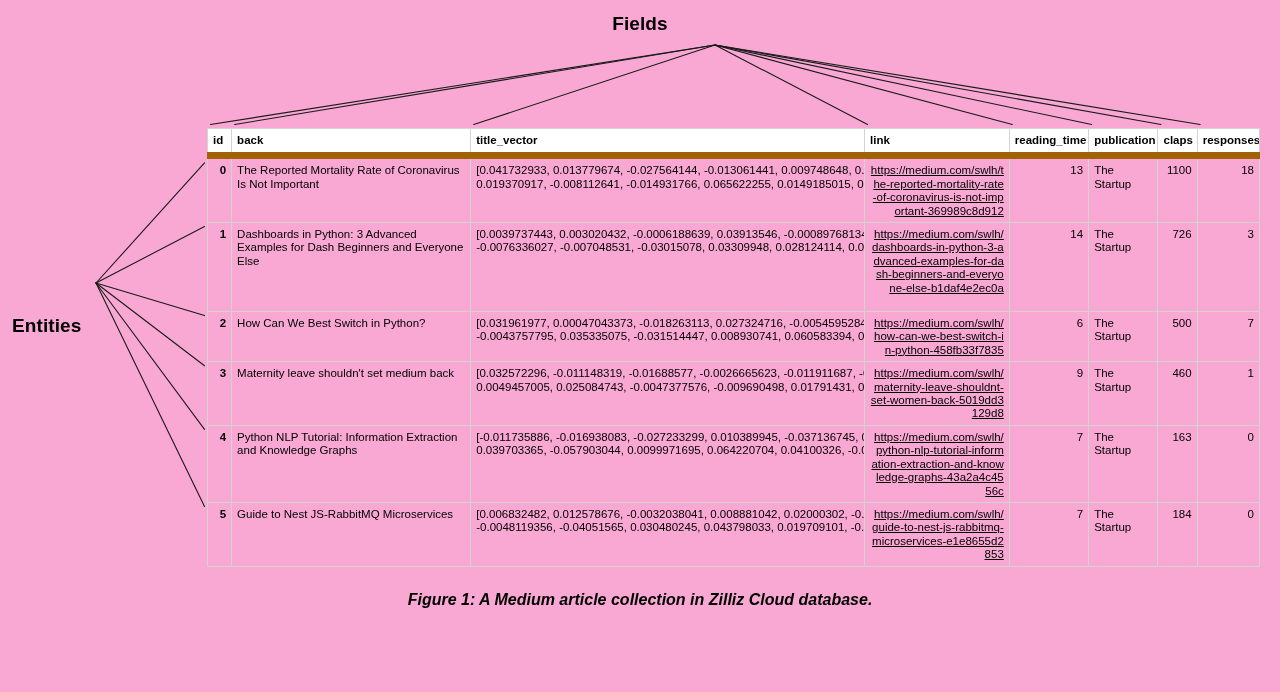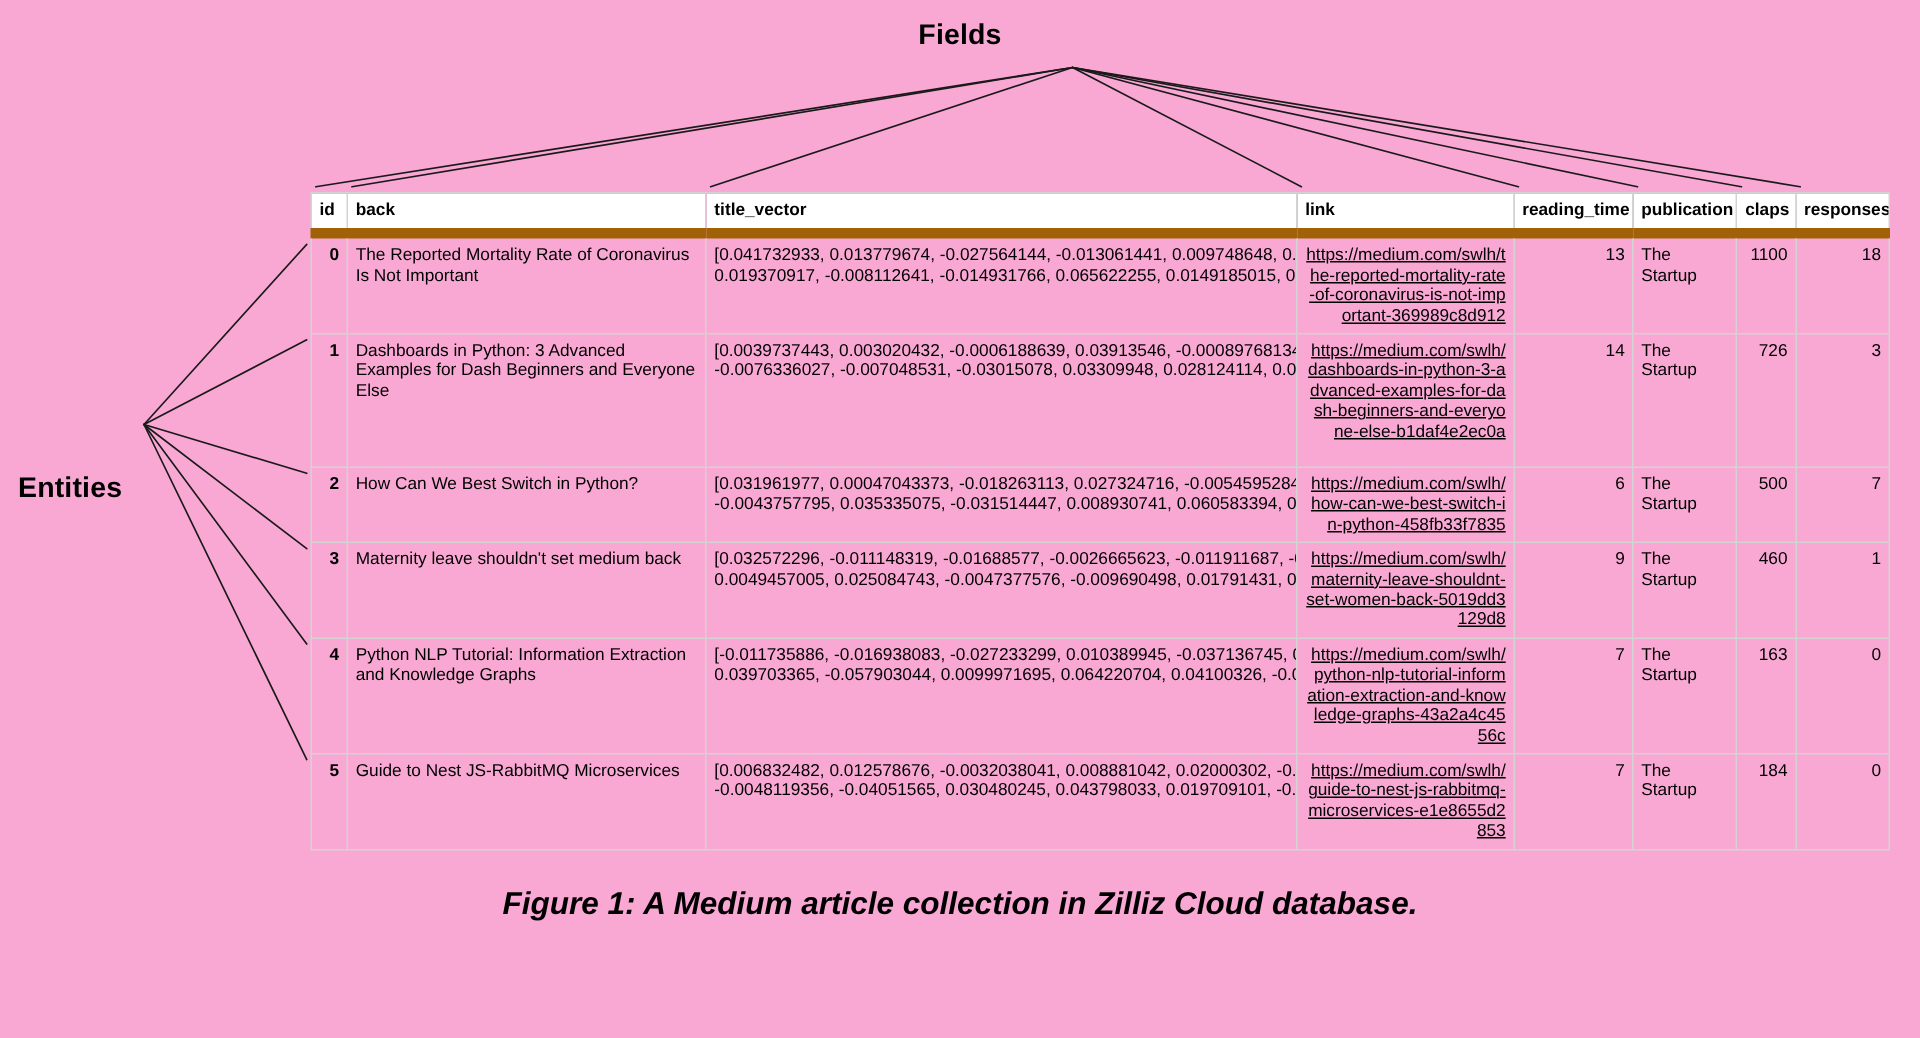--- a/index.html
+++ b/index.html
@@ -106,21 +106,21 @@
   tr.r2 td { height: 49px; }
   tr.r3 td { height: 62px; }
   tr.r4 td { height: 75px; }
   tr.r5 td { height: 56px; }
 
   #caption {
     position: absolute;
     left: 0; top: 591px;
     width: 1280px;
     text-align: center;
-    font-size: 21px;
+    font-size: 16px;
     font-style: italic;
     font-weight: 700;
   }
 </style>
 </head>
 <body>
 
 <div id="figure-root">
 
   <svg id="connector-layer" viewBox="0 0 1280 692" width="1280" height="692" aria-hidden="true">

